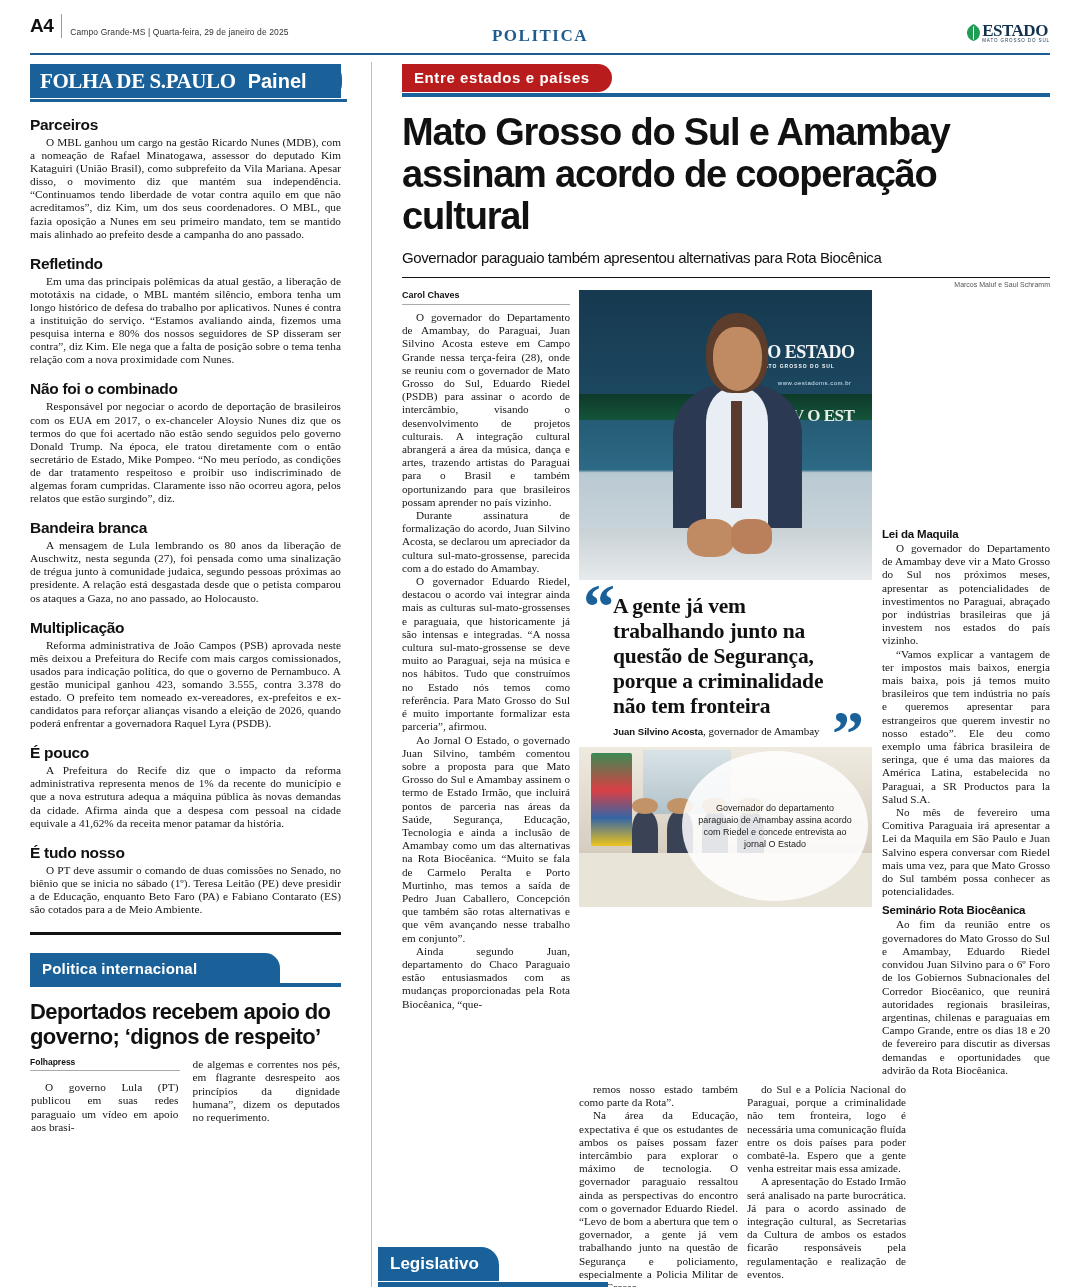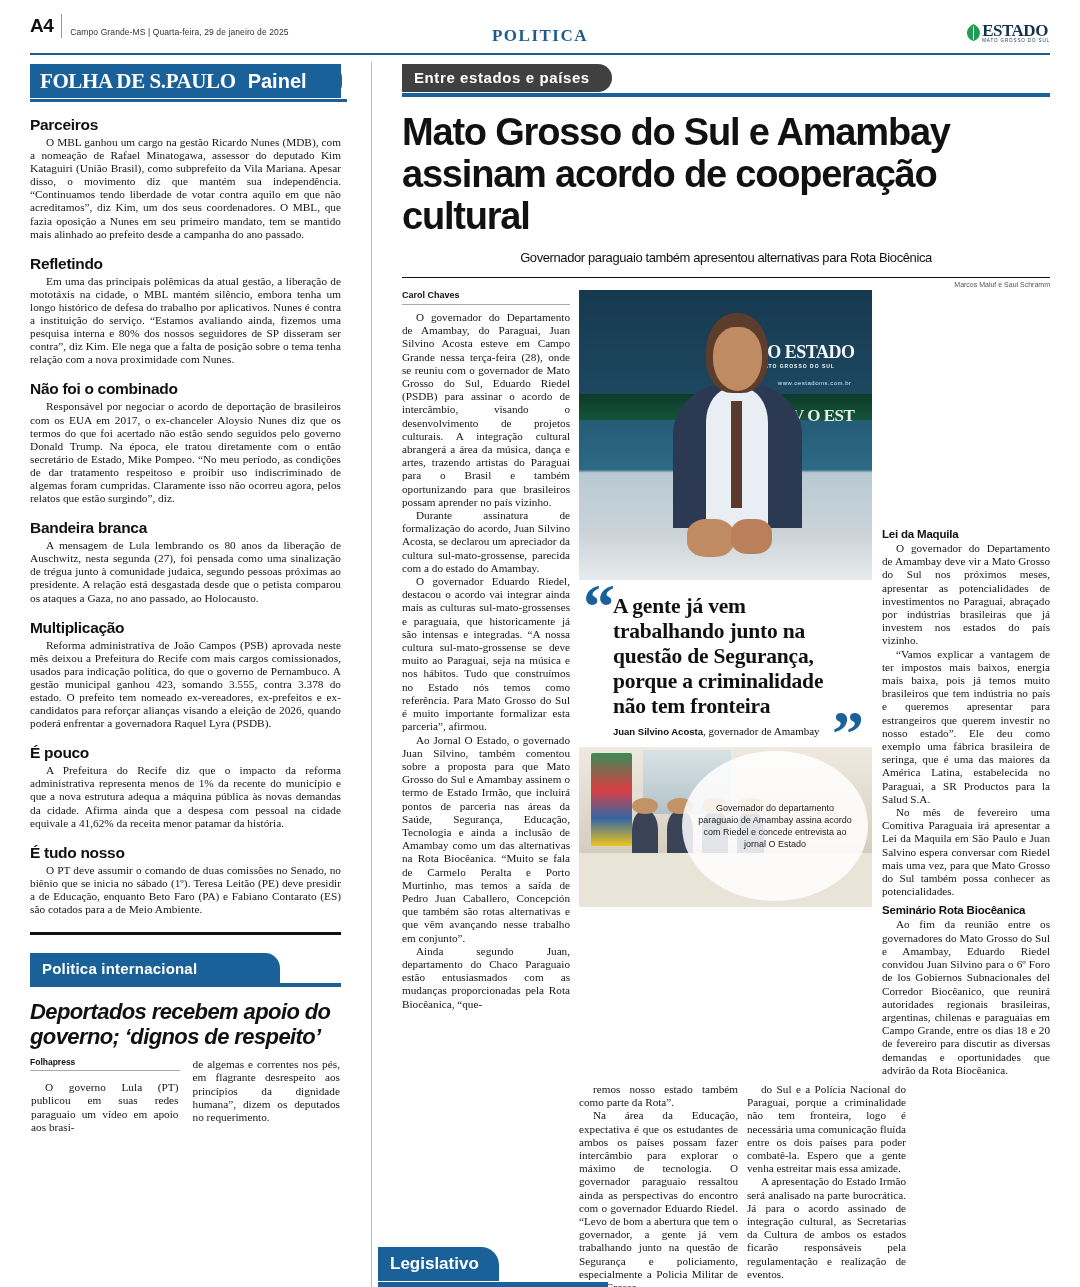--- a/index.html
+++ b/index.html
@@ -105,58 +105,58 @@
     border-radius:0 15px 0 0;
   }
   .tab-under { height:4px; background:#1a6099; }
   .tab-wrap { margin-top:18px; }
   .tab-row { display:flex; }
   .tab-fill { flex:1; }
 
   .intl-head {
     font-family:"Liberation Sans", sans-serif; font-weight:bold;
     font-size:22px; line-height:25px; letter-spacing:-0.6px;
-    margin:12px 0 0 0; color:#111;font-style:italic;
+    margin:12px 0 0 0; color:#111;
   }
   .byline-small {
     font-family:"Liberation Sans", sans-serif; font-weight:bold;
     font-size:8.5px; color:#111; margin-top:0;
   }
   .byline-rule { height:1px; background:#aaa; margin-top:3px; width:100%; }
 
   .two-col-small { display:flex; gap:12px; margin-top:8px; }
   .two-col-small .c { flex:1 1 0; }
   .small-p {
     font-family:"Liberation Serif", serif; font-size:11.3px; line-height:13.2px;
     text-align:justify; margin:1px; text-indent:14px; color:#151515;
   }
   .small-p.noind { text-indent:0; }
 
   
   .entre-wrap { margin-top:6px; }
   .entre-row { display:flex; align-items:stretch; }
   .entre-tag {
-    background:#404040; color:#fff;
+    background:#b91c1c; color:#fff;
     font-family:"Liberation Sans", sans-serif; font-weight:bold;
     font-size:15px; letter-spacing:0.6px;
     padding:6px 22px 7px 12px; border-radius:0 16px 16px 0;
     line-height:1;
   }
   .entre-line { flex:1; }
   .entre-under { height:4px; background:#1a6099; margin-top:1px; }
 
   .main-head {
     font-family:"Liberation Sans", sans-serif; font-weight:bold;
     font-size:38px; line-height:42px; letter-spacing:-1.2px;
     margin:14px 0 0 0; color:#111;
   }
   .main-sub {
     font-family:"Liberation Sans", sans-serif; font-weight:normal;
-    font-size:13px; line-height:22px; letter-spacing:-0.4px;
-    margin:10px 0 0 0; color:#111;text-align:center;
+    font-size:15px; line-height:22px; letter-spacing:-0.4px;
+    margin:10px 0 0 0; color:#111;
   }
   .main-sub-rule { height:1px; background:#111; margin-top:8px; }
 
   .credit {
     font-family:"Liberation Sans", sans-serif; font-size:7px; color:#555;
     text-align:right; margin-top:3px;
   }
 
   
   .art-grid { display:flex; margin-top:2px; }

